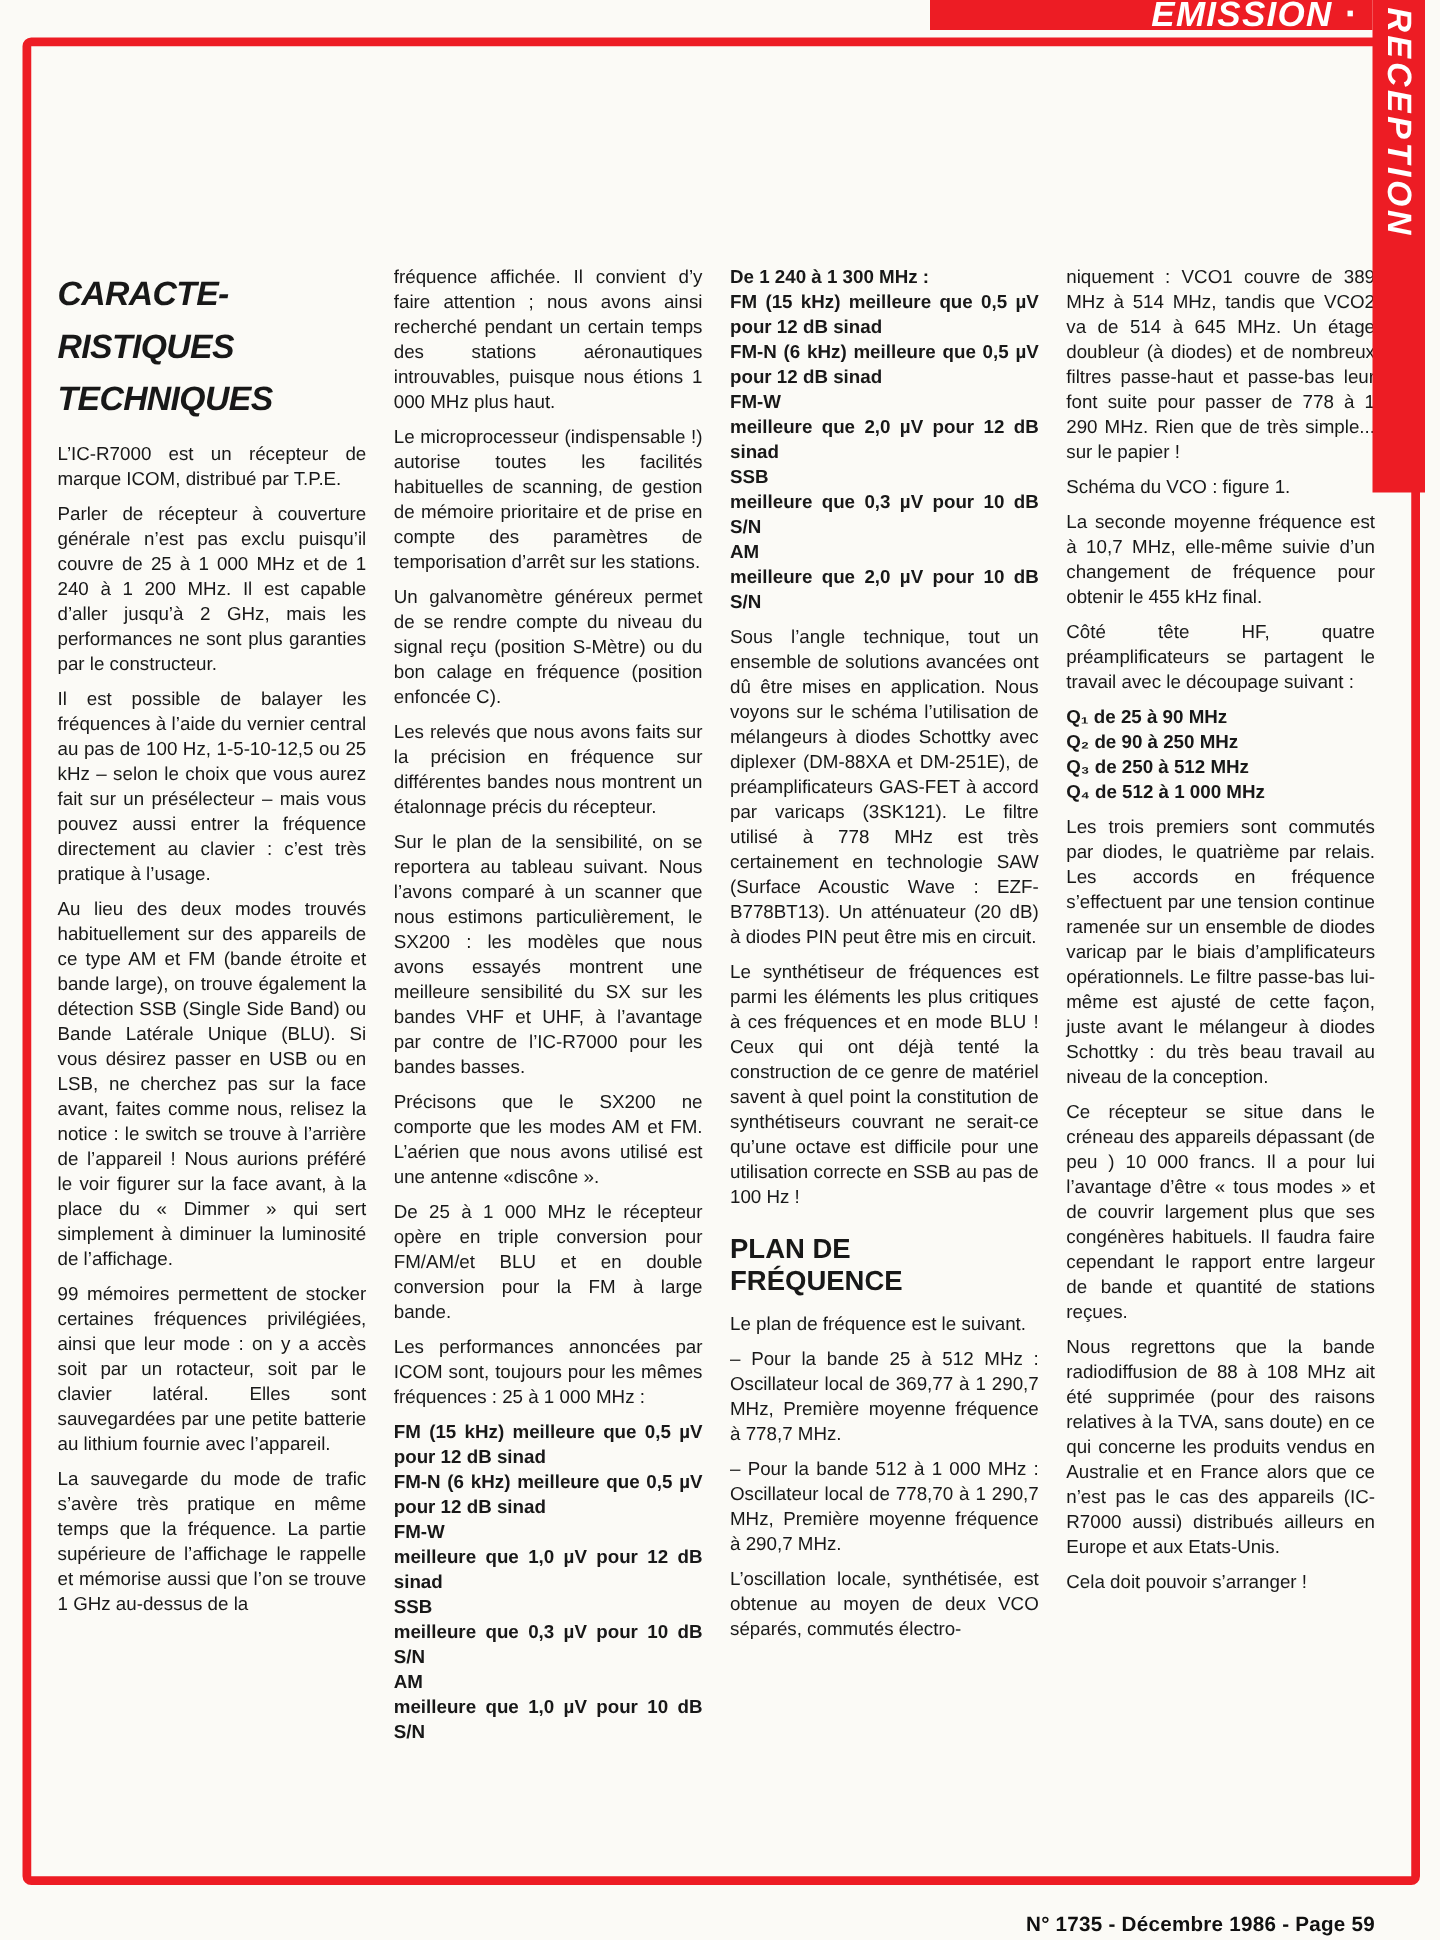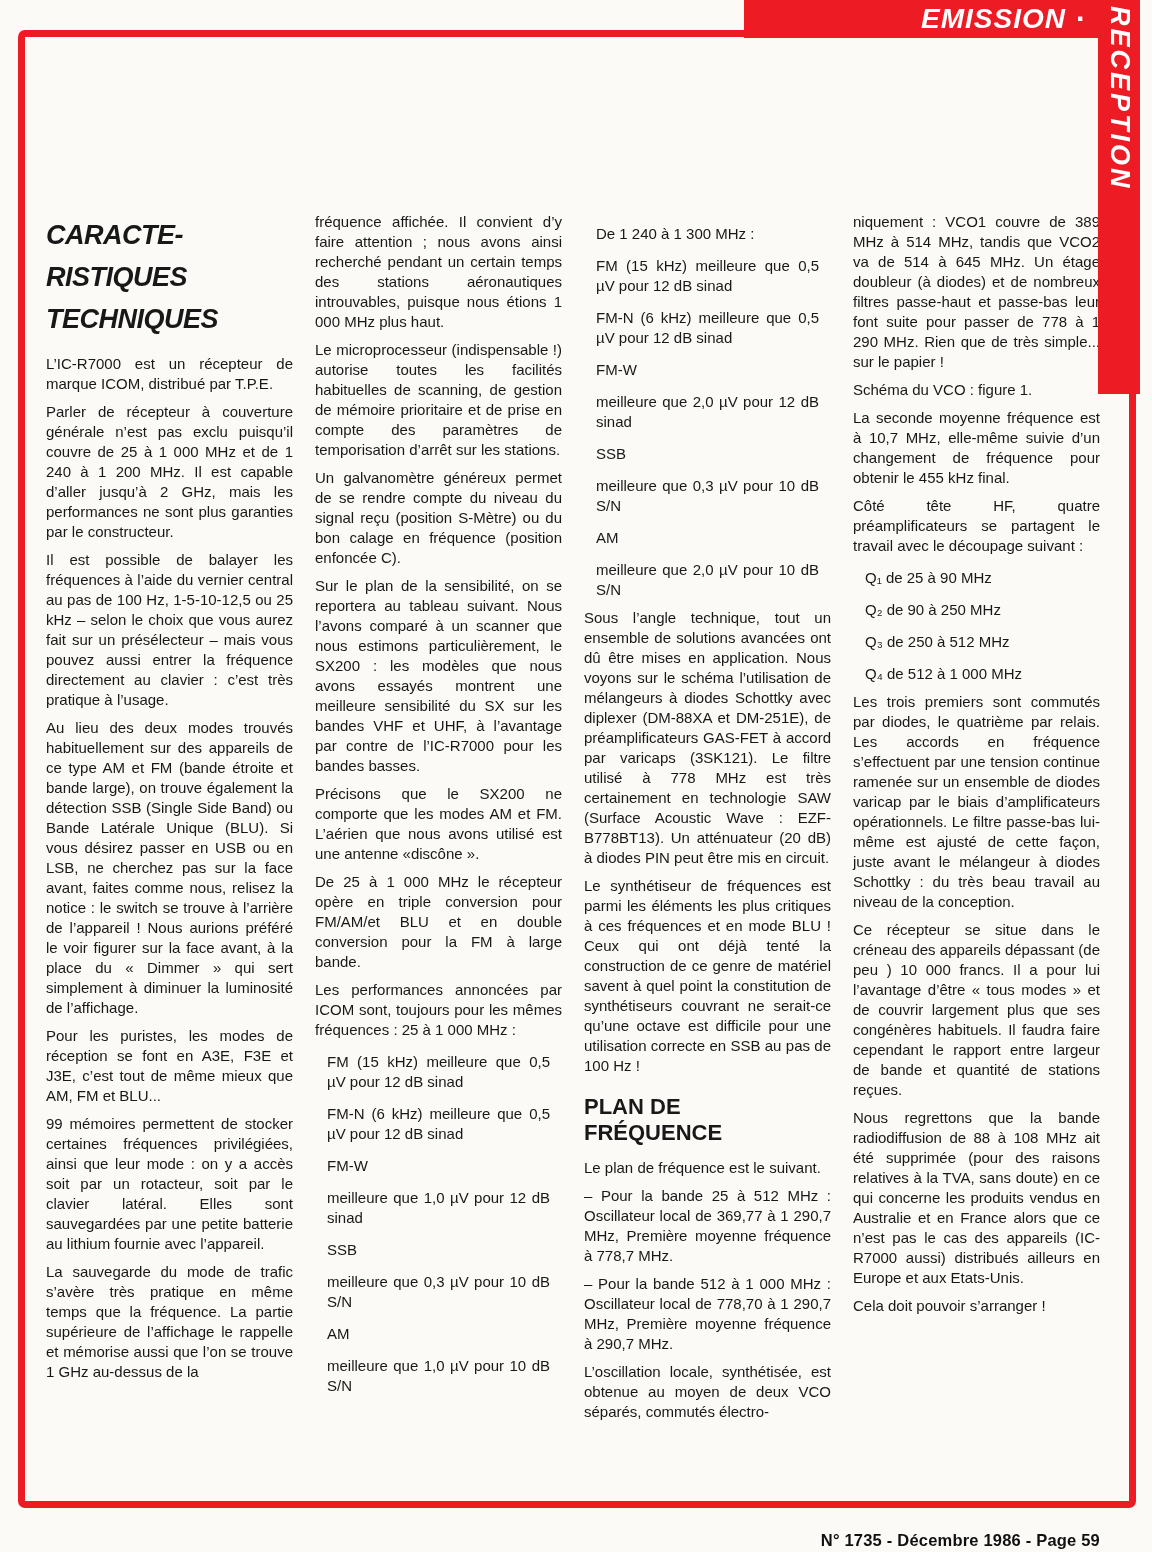--- a/index.html
+++ b/index.html
@@ -9,21 +9,21 @@
   .page {
     position:relative; width:1152px; height:1552px;
     background:var(--paper); overflow:hidden; margin:0 auto;
   }
   .frame {
     position:absolute; left:18px; top:30px; right:16px; bottom:44px;
     border:7px solid var(--accent); border-radius:7px;
     pointer-events:none;
   }
   .banner-top {
-    position:absolute; left:744px; top:0; width:354px; height:38px;
+    position:absolute; left:744px; top:0; width:354px; height:24px;
     background:var(--accent); display:flex; align-items:center;
     justify-content:flex-end; padding-right:12px; z-index:3;
   }
   .banner-text {
     color:#fff; font-weight:bold; font-style:italic;
     font-size:28px; letter-spacing:1px;
   }
   .banner-dot {
     color:#fff; font-weight:bold; font-size:30px; margin-left:10px;
     line-height:1;
@@ -41,21 +41,21 @@
   .columns {
     position:absolute; left:46px; right:52px; top:212px; bottom:48px;
     display:flex; gap:22px; color:var(--ink);
   }
   .col { flex:1 1 0; min-width:0; }
   .col p {
     font-size:15px; line-height:20px; text-align:justify;
     margin:0 0 8px 0;
   }
   .col p.line {
-    margin:12px; text-align:justify;
+    margin:0; text-align:justify;font-weight:bold;
   }
   .col p.line.gap-after { margin-bottom:8px; }
   .col h1 {
     font-size:27px; line-height:42px; font-weight:bold; font-style:italic;
     white-space:pre-line; margin:2px 0 14px 0; letter-spacing:-0.5px;
   }
   .col h2 {
     font-size:22px; line-height:26px; font-weight:bold; 
     white-space:pre-line; margin:18px 0 12px 0;
   }
@@ -83,28 +83,28 @@
 
   <div class="columns" id="columns">
       <div class="col">
         <h1>CARACTE-
 RISTIQUES
 TECHNIQUES</h1>
         <p>L’IC-R7000 est un récepteur de marque ICOM, distribué par T.P.E.</p>
         <p>Parler de récepteur à couverture générale n’est pas exclu puisqu’il couvre de 25 à 1 000 MHz et de 1 240 à 1 200 MHz. Il est capable d’aller jusqu’à 2 GHz, mais les performances ne sont plus garanties par le constructeur.</p>
         <p>Il est possible de balayer les fréquences à l’aide du vernier central au pas de 100 Hz, 1-5-10-12,5 ou 25 kHz – selon le choix que vous aurez fait sur un présélecteur – mais vous pouvez aussi entrer la fréquence directement au clavier : c’est très pratique à l’usage.</p>
         <p>Au lieu des deux modes trouvés habituellement sur des appareils de ce type AM et FM (bande étroite et bande large), on trouve également la détection SSB (Single Side Band) ou Bande Latérale Unique (BLU). Si vous désirez passer en USB ou en LSB, ne cherchez pas sur la face avant, faites comme nous, relisez la notice : le switch se trouve à l’arrière de l’appareil ! Nous aurions préféré le voir figurer sur la face avant, à la place du « Dimmer » qui sert simplement à diminuer la luminosité de l’affichage.</p>
-        <p>Pour les puristes, les modes de réception se font en A3E, F3E et J3E, c’est tout de même mieux que AM, FM et BLU...</p>
         <p>99 mémoires permettent de stocker certaines fréquences privilégiées, ainsi que leur mode : on y a accès soit par un rotacteur, soit par le clavier latéral. Elles sont sauvegardées par une petite batterie au lithium fournie avec l’appareil.</p>
         <p>La sauvegarde du mode de trafic s’avère très pratique en même temps que la fréquence. La partie supérieure de l’affichage le rappelle et mémorise aussi que l’on se trouve 1 GHz au-dessus de la</p>
       </div>
       <div class="col">
         <p>fréquence affichée. Il convient d’y faire attention ; nous avons ainsi recherché pendant un certain temps des stations aéronautiques introuvables, puisque nous étions 1 000 MHz plus haut.</p>
         <p>Le microprocesseur (indispensable !) autorise toutes les facilités habituelles de scanning, de gestion de mémoire prioritaire et de prise en compte des paramètres de temporisation d’arrêt sur les stations.</p>
         <p>Un galvanomètre généreux permet de se rendre compte du niveau du signal reçu (position S-Mètre) ou du bon calage en fréquence (position enfoncée C).</p>
+        <p>Les relevés que nous avons faits sur la précision en fréquence sur différentes bandes nous montrent un étalonnage précis du récepteur.</p>
         <p>Sur le plan de la sensibilité, on se reportera au tableau suivant. Nous l’avons comparé à un scanner que nous estimons particulièrement, le SX200 : les modèles que nous avons essayés montrent une meilleure sensibilité du SX sur les bandes VHF et UHF, à l’avantage par contre de l’IC-R7000 pour les bandes basses.</p>
         <p>Précisons que le SX200 ne comporte que les modes AM et FM. L’aérien que nous avons utilisé est une antenne «discône ».</p>
         <p>De 25 à 1 000 MHz le récepteur opère en triple conversion pour FM/AM/et BLU et en double conversion pour la FM à large bande.</p>
         <p>Les performances annoncées par ICOM sont, toujours pour les mêmes fréquences : 25 à 1 000 MHz :</p>
         <p class="line">FM (15 kHz) meilleure que 0,5 µV pour 12 dB sinad</p>
         <p class="line">FM-N (6 kHz) meilleure que 0,5 µV pour 12 dB sinad</p>
         <p class="line">FM-W</p>
         <p class="line">meilleure que 1,0 µV pour 12 dB sinad</p>
         <p class="line">SSB</p>
         <p class="line">meilleure que 0,3 µV pour 10 dB S/N</p>

